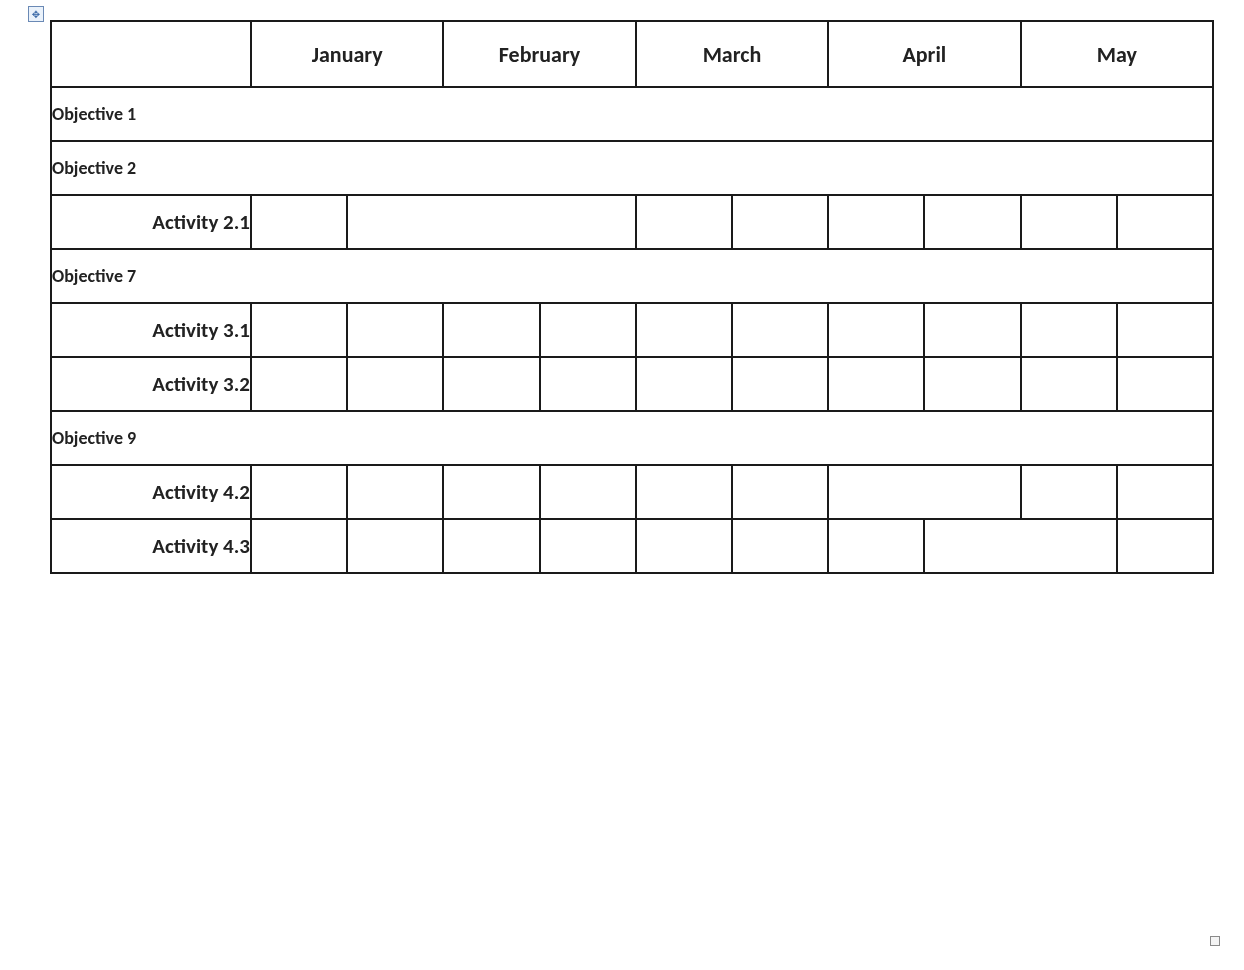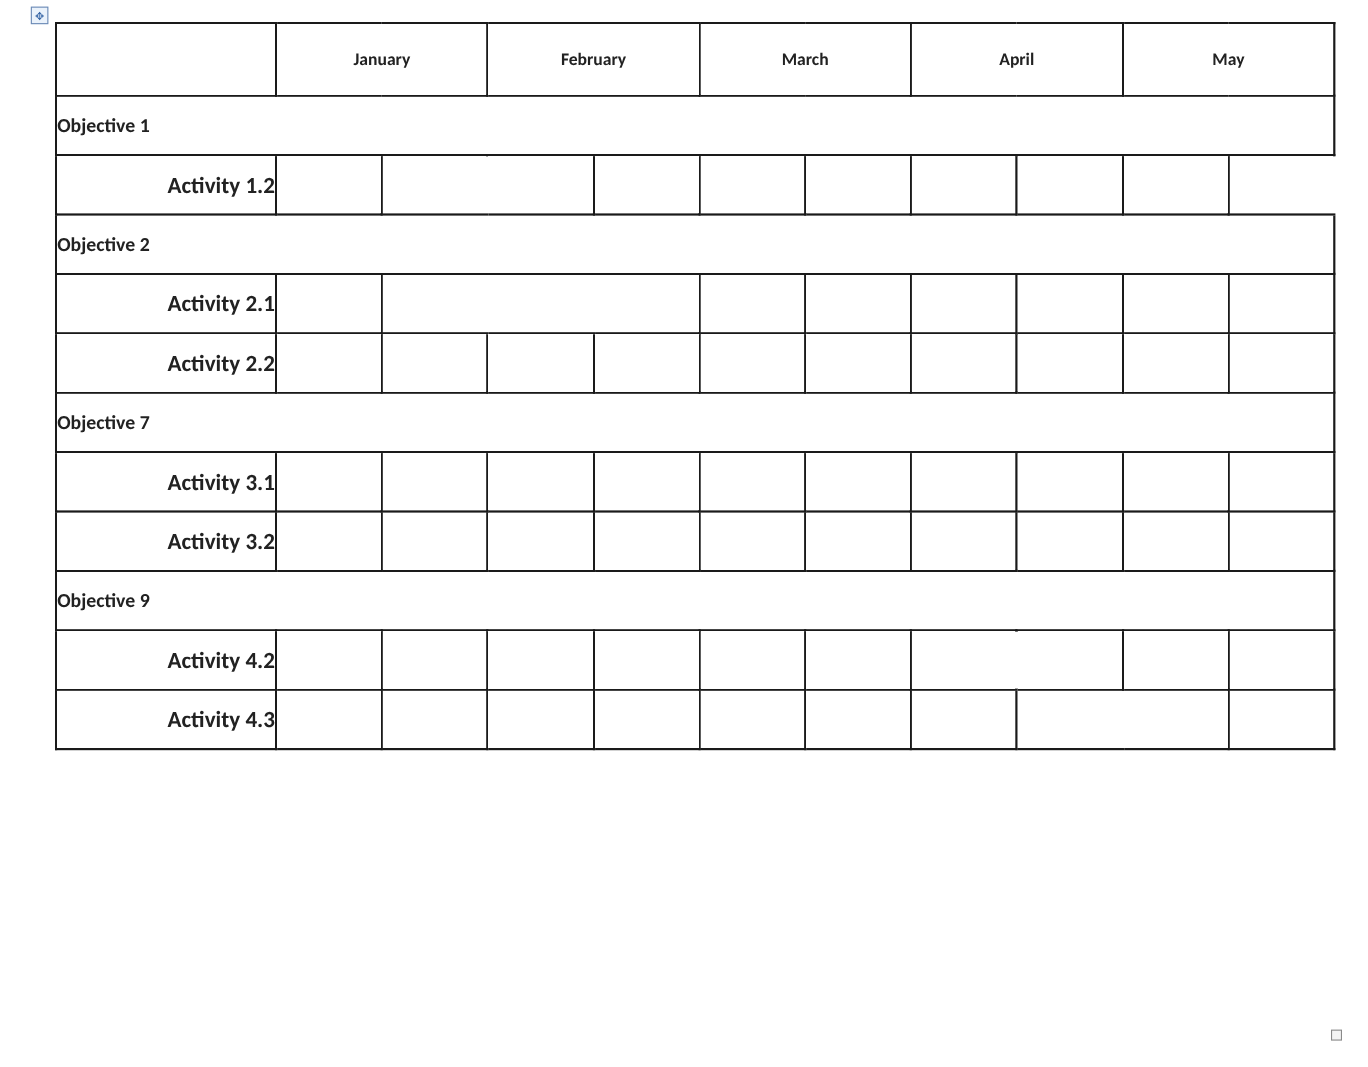--- a/index.html
+++ b/index.html
@@ -37,21 +37,21 @@
   }
   table.gantt th, table.gantt td {
     border: 2px solid #1a1a1a;
     height: 52px;
     padding: 0;
     vertical-align: middle;
     position: relative;
     background: #ffffff;
   }
   table.gantt th {
-    font-size: 16px;
+    font-size: 22px;
     font-weight: 700;
     text-align: center;
     padding: 6px 4px;
   }
   col.label-col { width: 200px; }
   col.half-col  { width: auto; }
 
   td.label-cell {
     font-size: 21px;
     font-weight: 700;
@@ -120,63 +120,37 @@
         <th class="month-header" colspan="2">March</th>
         <th class="month-header" colspan="2">April</th>
         <th class="month-header" colspan="2">May</th>
       </tr>
     </thead>
     <tbody id="gantt-body">
 
     <tr>
           <td class="section-cell" colspan="11">Objective 1</td>
         </tr>
-        <tr class="noright">
-          <td class="label-cell">Activity 1.2</td>
-          <td></td>
-          <td class="bar-filled join-right"></td>
-          <td class="bar-filled join-left"></td>
-          <td></td>
-          <td></td>
-          <td></td>
-          <td></td>
-          <td></td>
-          <td></td>
-          <td></td>
-        </tr>
         <tr>
           <td class="section-cell" colspan="11">Objective 2</td>
         </tr>
         <tr>
           <td class="label-cell">Activity 2.1</td>
           <td></td>
           <td class="bar-filled join-right"></td>
           <td class="bar-filled join-left join-right"></td>
           <td class="bar-filled join-left"></td>
           <td></td>
           <td></td>
           <td></td>
           <td></td>
           <td></td>
           <td></td>
         </tr>
         <tr>
-          <td class="label-cell">Activity 2.2</td>
-          <td></td>
-          <td></td>
-          <td></td>
-          <td class="bar-filled"></td>
-          <td></td>
-          <td></td>
-          <td></td>
-          <td></td>
-          <td></td>
-          <td></td>
-        </tr>
-        <tr>
           <td class="section-cell" colspan="11">Objective 7</td>
         </tr>
         <tr>
           <td class="label-cell">Activity 3.1</td>
           <td></td>
           <td></td>
           <td></td>
           <td></td>
           <td class="bar-filled"></td>
           <td></td>

